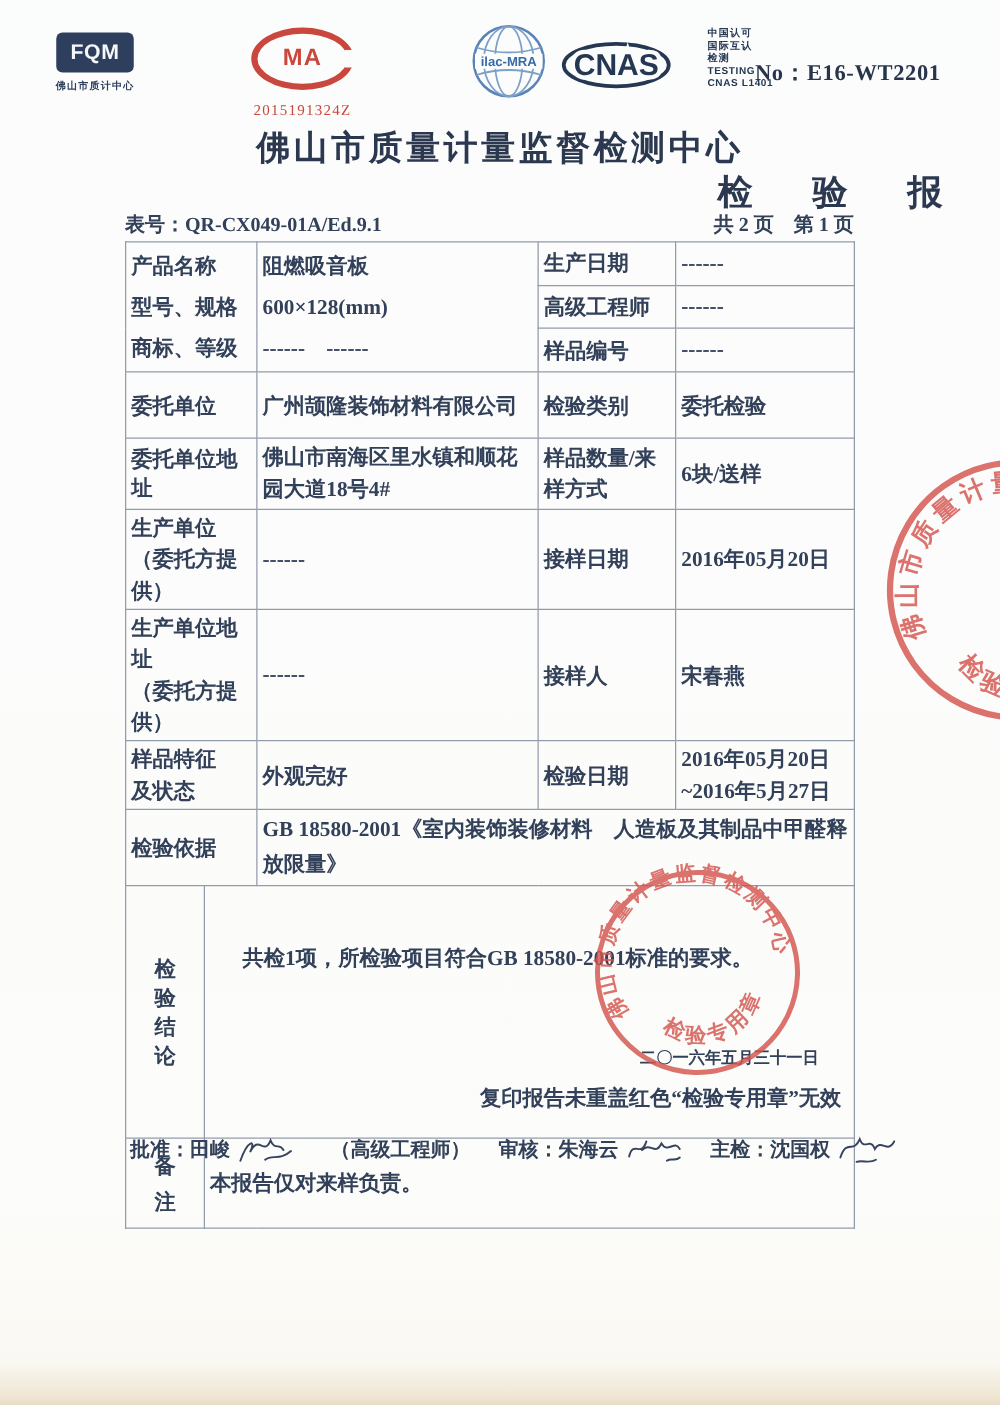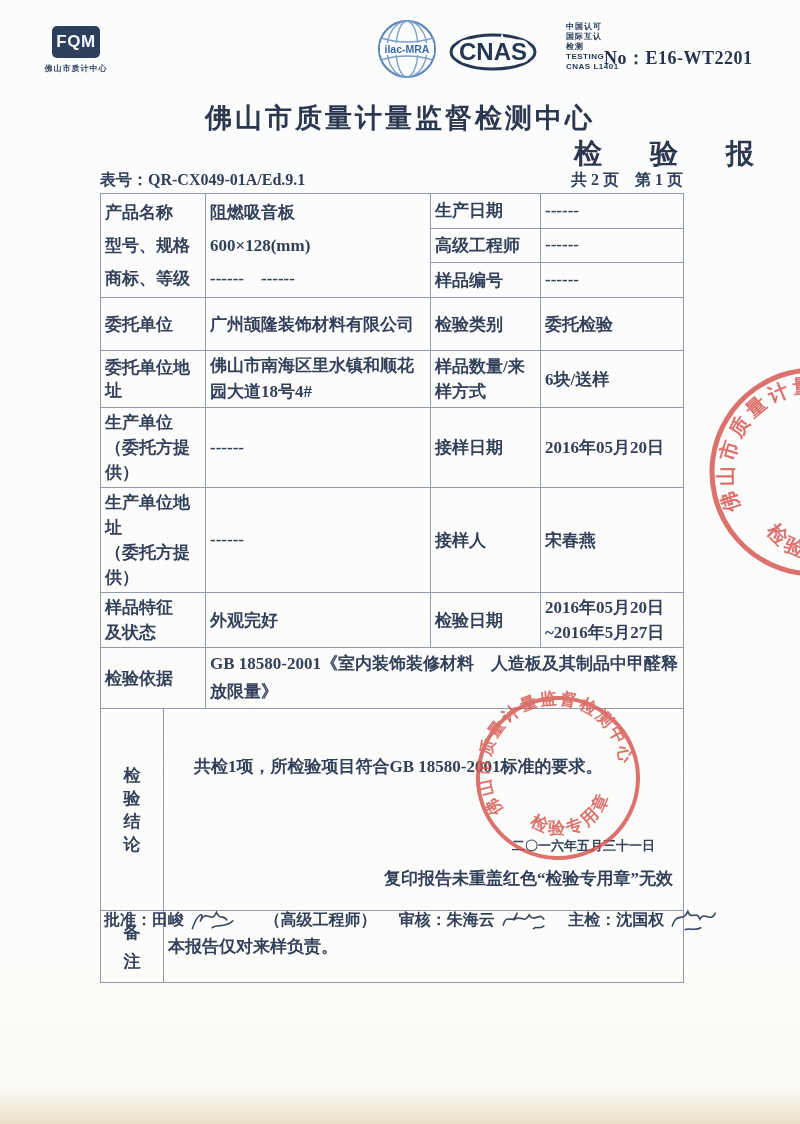--- a/index.html
+++ b/index.html
@@ -5,21 +5,21 @@
   html,body{margin:0;padding:0;background:#e9e9e7;}
   .page{
     position:relative;width:800px;height:1124px;margin:0 auto;overflow:hidden;
     background:linear-gradient(180deg,#fbfcfc 0%,#fcfcfa 86%,#faf8f2 97%,#efe5d2 99.4%,#e7dcc6 100%);
     font-family:"Liberation Serif","DejaVu Serif",serif;
     color:#32405a;
   }
   
   .hdr{position:absolute;left:0;top:0;width:100%;height:100px;}
   .fqm{position:absolute;left:40px;top:26px;width:72px;text-align:center;}
-  .fqm-box{display:inline-block;width:48px;height:32px;line-height:32px;background:#2e3f5e;color:#f4f6fa;
+  .fqm-box{display:inline-block;width:62px;height:32px;line-height:32px;background:#2e3f5e;color:#f4f6fa;
     font-family:"Liberation Sans",sans-serif;font-weight:bold;font-size:17px;border-radius:5px;letter-spacing:.5px;}
   .fqm-cap{margin-top:5px;font-size:8px;color:#2e3f5e;font-weight:bold;letter-spacing:1px;}
   .cma{position:absolute;left:198px;top:22px;width:88px;text-align:center;}
   .oval{position:relative;display:inline-block;width:72px;height:40px;border:5px solid #c9473c;border-radius:50%;
     font-family:"Liberation Sans",sans-serif;font-weight:bold;color:#c9473c;}
   .oval .in{position:absolute;left:0;top:0;width:100%;height:100%;display:flex;align-items:center;justify-content:center;font-size:19px;letter-spacing:1px;}
   .oval .notch{position:absolute;right:-7px;top:13px;width:9px;height:14px;background:#fbfcfc;}
   .cma-cap{margin-top:4px;font-size:12px;color:#c9473c;letter-spacing:1px;font-family:"Liberation Serif",serif;}
   .cal{position:absolute;left:296px;top:22px;width:74px;text-align:center;}
   .cal .oval{width:58px;height:40px;}
@@ -70,20 +70,27 @@
 <body>
 
 <div class="page">
 
   <div class="hdr">
     <div class="fqm">
       <div class="fqm-box">FQM</div>
       <div class="fqm-cap">佛山市质计中心</div>
     </div>
 
+    <div class="cma">
+      <div class="oval">
+        <span class="in">MA</span>
+        <span class="notch"></span>
+      </div>
+      <div class="cma-cap">2015191324Z</div>
+    </div>
 
 
     <svg class="ilac" width="62" height="62" viewBox="0 0 62 62">
       <circle cx="31" cy="31" r="28" fill="none" stroke="#5b83b8" stroke-width="2"></circle>
       <ellipse cx="31" cy="31" rx="11" ry="28" fill="none" stroke="#7da0c9" stroke-width="1.4"></ellipse>
       <ellipse cx="31" cy="31" rx="20" ry="28" fill="none" stroke="#7da0c9" stroke-width="1.4"></ellipse>
       <path d="M5 20 Q31 28 57 20 M5 42 Q31 34 57 42" fill="none" stroke="#7da0c9" stroke-width="1.4"></path>
       <rect x="4" y="25" width="54" height="12" fill="#fbfcfc"></rect>
       <text x="31" y="34.5" text-anchor="middle" font-family="Liberation Sans, sans-serif" font-size="10.5" font-weight="bold" fill="#3a6aa6">ilac-MRA</text>
     </svg>

